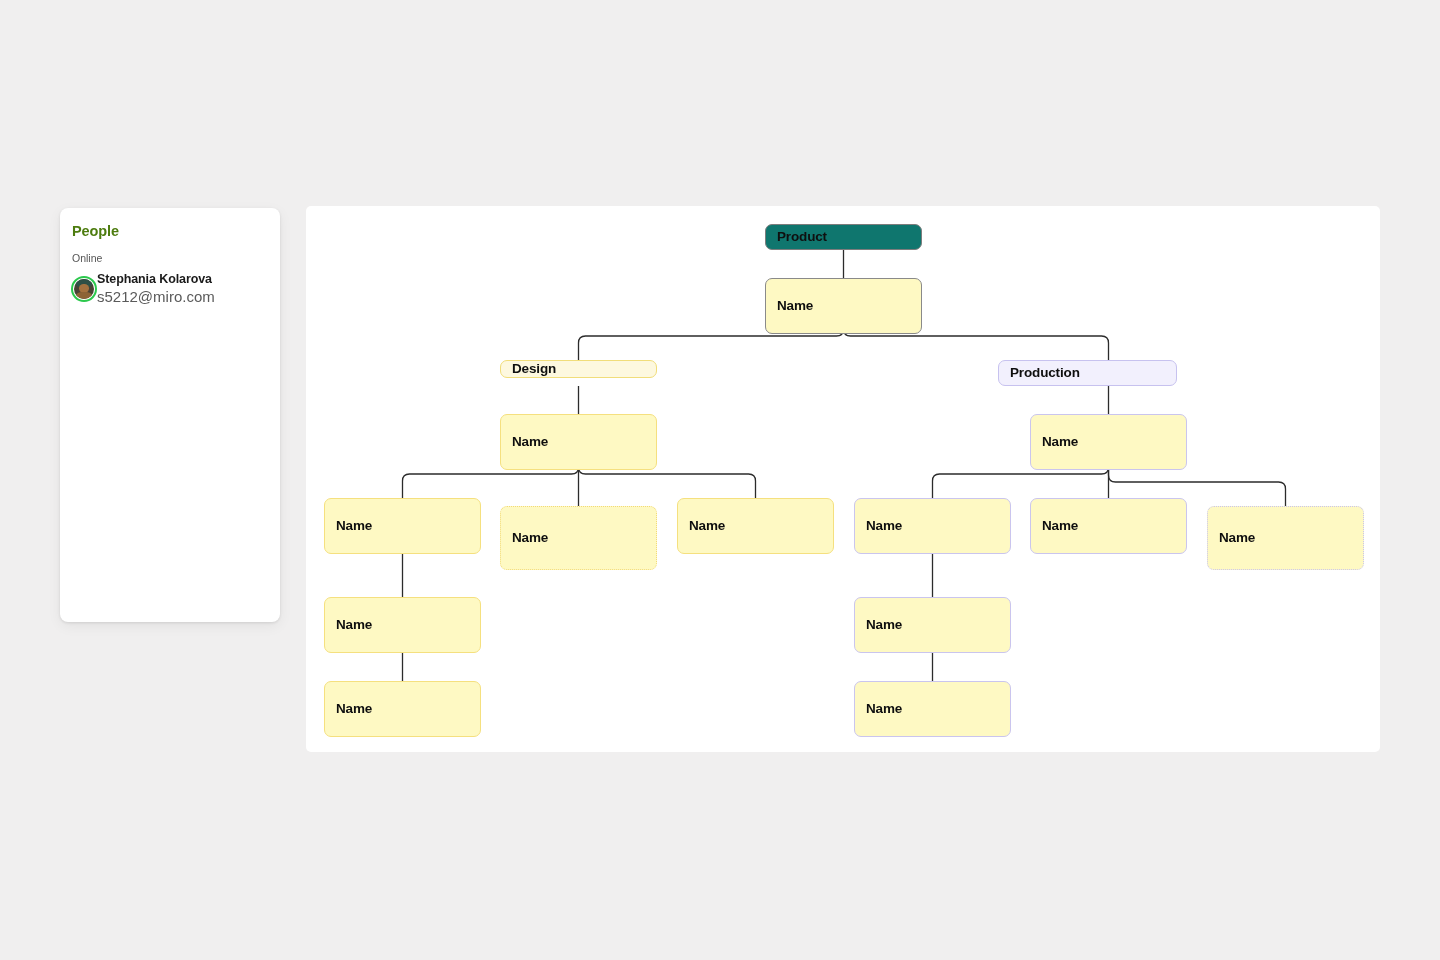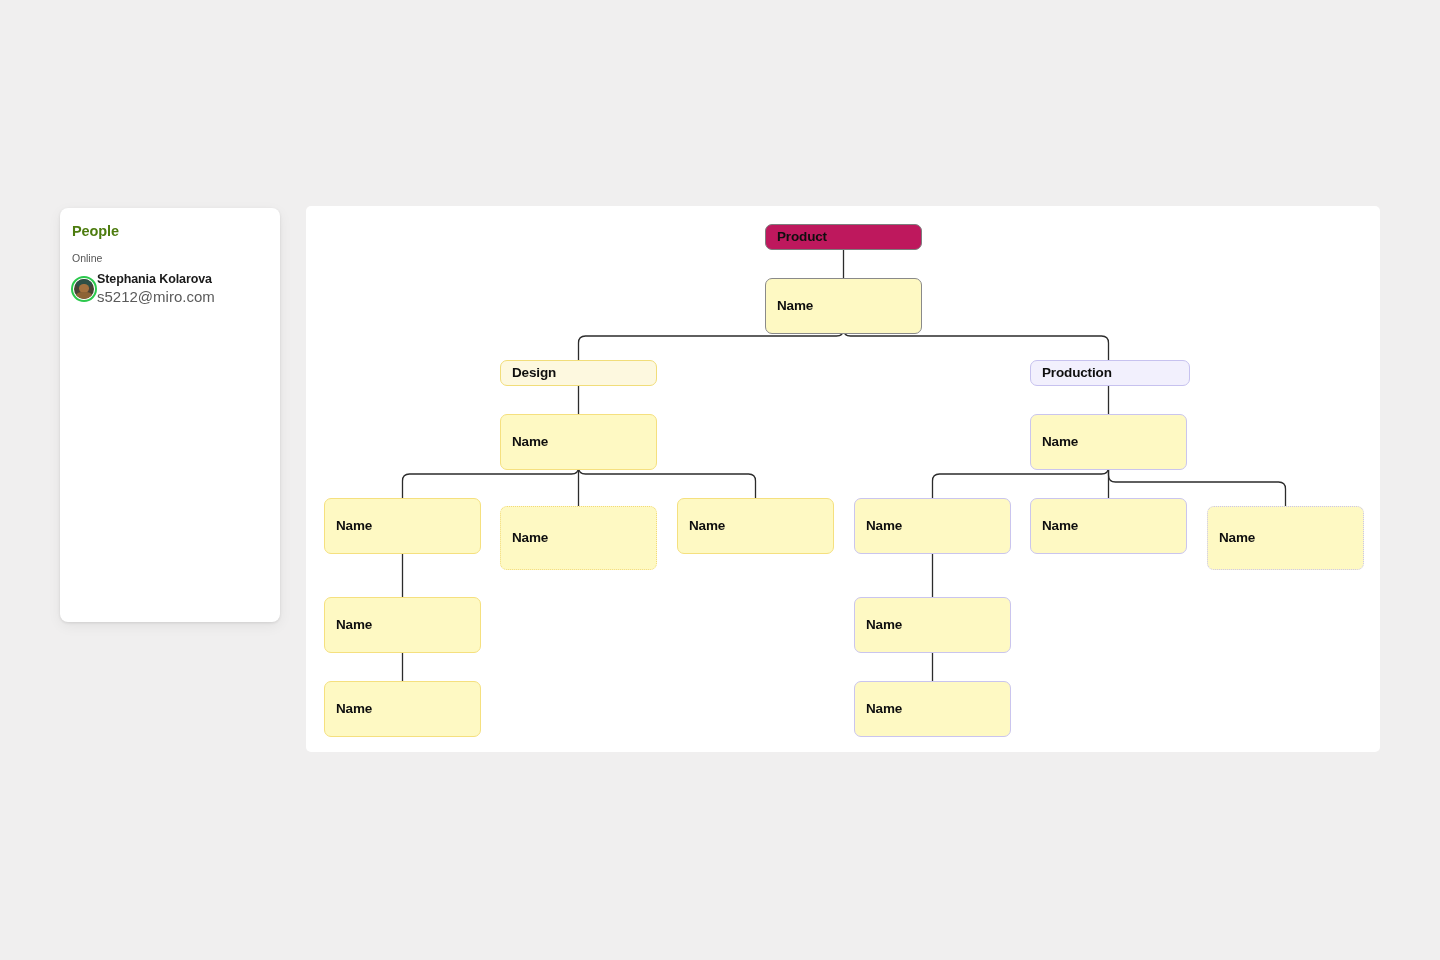--- a/index.html
+++ b/index.html
@@ -177,21 +177,21 @@
     color: #0f0f0f;
     letter-spacing: -0.15px;
     line-height: 1;
     white-space: nowrap;
   }
 
   .node.header .node-label { top: 50%; }
 
   
   .node.root-header {
-    background: #be185d;
+    background: #0f766e;
     border-color: #7d7d7d;
   }
   .node.plain {
     border-color: #8a8a8a;
   }
   .node.design-header {
     background: #fdf8df;
     border-color: #f1dd7a;
   }
   .node.design {
@@ -255,42 +255,42 @@
         <path d="M 626.5 348 L 626.5 391" fill="none" stroke="#2b2b2b" stroke-width="1.3"></path>
         <path d="M 626.5 447 L 626.5 475" fill="none" stroke="#2b2b2b" stroke-width="1.3"></path>
       </svg>
     <div id="nodes">
         <div class="node root-header header" style="left: 459px; top: 18px; width: 157px; height: 26px;">
           <span class="node-label">Product</span>
         </div>
         <div class="node plain" style="left: 459px; top: 72px; width: 157px; height: 56px;">
           <span class="node-label">Name</span>
         </div>
-        <div class="node design-header header" style="left: 194px; top: 154px; width: 157px; height: 26px;">
+        <div class="node design-header header" style="left: 194px; top: 154px; width: 157px; height: 18px;">
           <span class="node-label">Design</span>
         </div>
         <div class="node design" style="left: 194px; top: 208px; width: 157px; height: 56px;">
           <span class="node-label">Name</span>
         </div>
         <div class="node design" style="left: 18px; top: 292px; width: 157px; height: 56px;">
           <span class="node-label">Name</span>
         </div>
         <div class="node design-dotted" style="left: 194px; top: 300px; width: 157px; height: 64px;">
           <span class="node-label">Name</span>
         </div>
         <div class="node design" style="left: 371px; top: 292px; width: 157px; height: 56px;">
           <span class="node-label">Name</span>
         </div>
         <div class="node design" style="left: 18px; top: 391px; width: 157px; height: 56px;">
           <span class="node-label">Name</span>
         </div>
         <div class="node design" style="left: 18px; top: 475px; width: 157px; height: 56px;">
           <span class="node-label">Name</span>
         </div>
-        <div class="node prod-header header" style="left: 724px; top: 154px; width: 160px; height: 26px;">
+        <div class="node prod-header header" style="left: 692px; top: 154px; width: 179px; height: 26px;">
           <span class="node-label">Production</span>
         </div>
         <div class="node prod" style="left: 724px; top: 208px; width: 157px; height: 56px;">
           <span class="node-label">Name</span>
         </div>
         <div class="node prod" style="left: 548px; top: 292px; width: 157px; height: 56px;">
           <span class="node-label">Name</span>
         </div>
         <div class="node prod" style="left: 724px; top: 292px; width: 157px; height: 56px;">
           <span class="node-label">Name</span>

